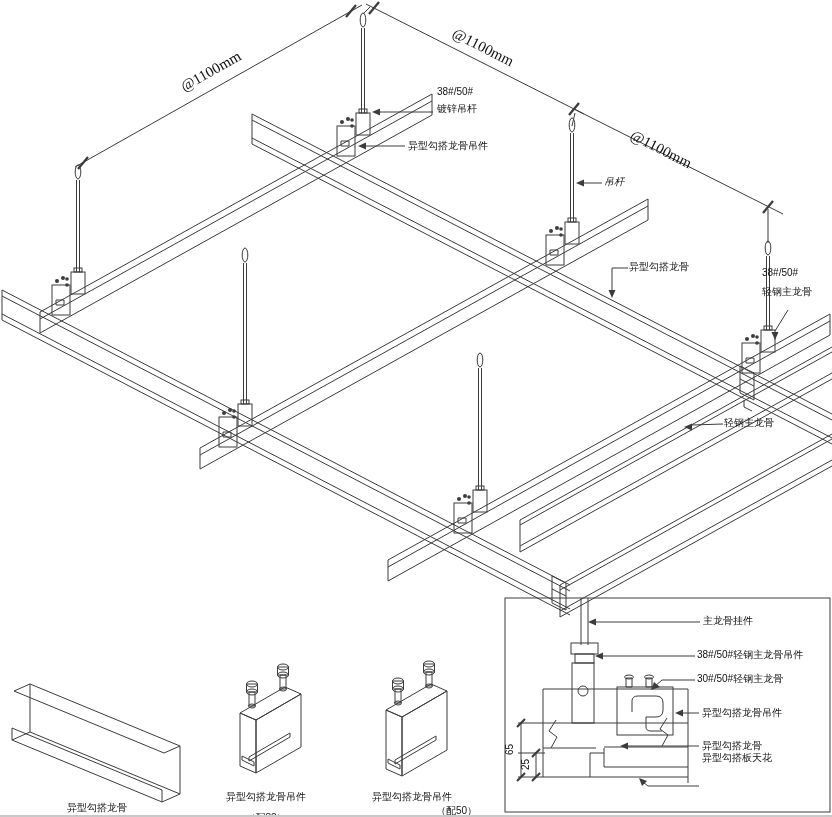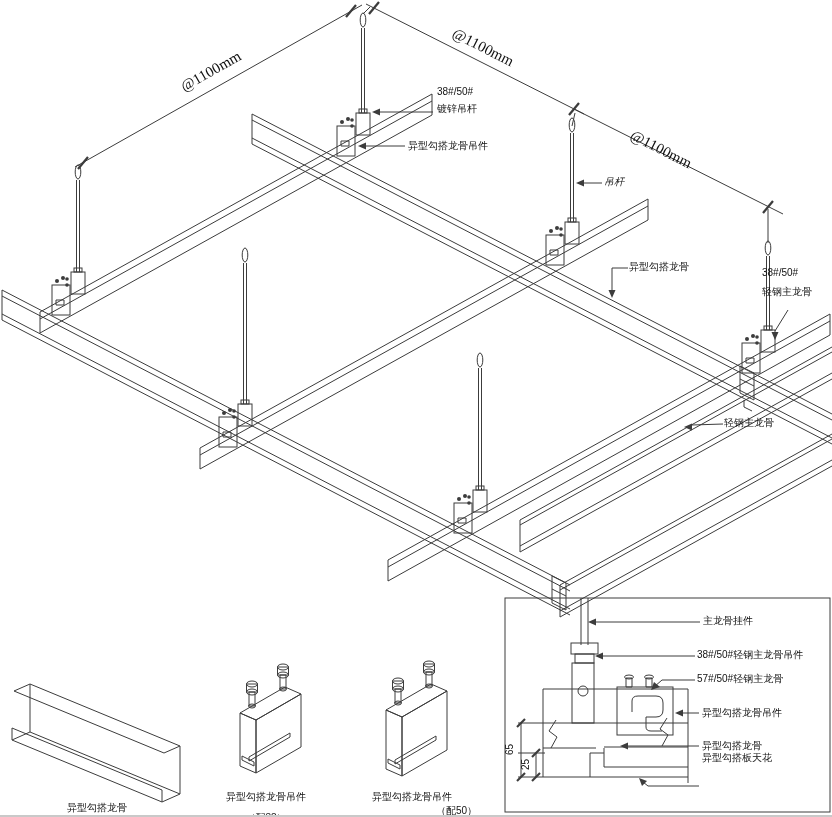--- a/index.html
+++ b/index.html
@@ -293,21 +293,21 @@
 <div class="lbl" style="left:724px;top:415px;">轻钢主龙骨</div>
 
 <div class="lbl cap" style="left:32px;top:800px;">异型勾搭龙骨</div>
 <div class="lbl cap" style="left:201px;top:789px;">异型勾搭龙骨吊件</div>
 <div class="lbl cap" style="left:201px;top:803px;margin-top:7px;">（配38）</div>
 <div class="lbl cap" style="left:347px;top:789px;">异型勾搭龙骨吊件</div>
 <div class="lbl cap" style="left:347px;top:803px;text-align:right;">（配50）</div>
 
 <div class="lbl" style="left:703px;top:613px;">主龙骨挂件</div>
 <div class="lbl" style="left:697px;top:647px;">38#/50#轻钢主龙骨吊件</div>
-<div class="lbl" style="left:697px;top:671px;">57#/50#轻钢主龙骨</div>
+<div class="lbl" style="left:697px;top:671px;">30#/50#轻钢主龙骨</div>
 <div class="lbl" style="left:702px;top:705px;">异型勾搭龙骨吊件</div>
 <div class="lbl" style="left:702px;top:738px;">异型勾搭龙骨</div>
 <div class="lbl" style="left:702px;top:750px;">异型勾搭板天花</div>
 <div class="lbl rot" style="left:504px;top:742px;transform:rotate(-90deg);">65</div>
 <div class="lbl rot" style="left:520px;top:757px;transform:rotate(-90deg);">25</div>
 
 <div class="edge"></div>
 </div>
 
 </body></html>

